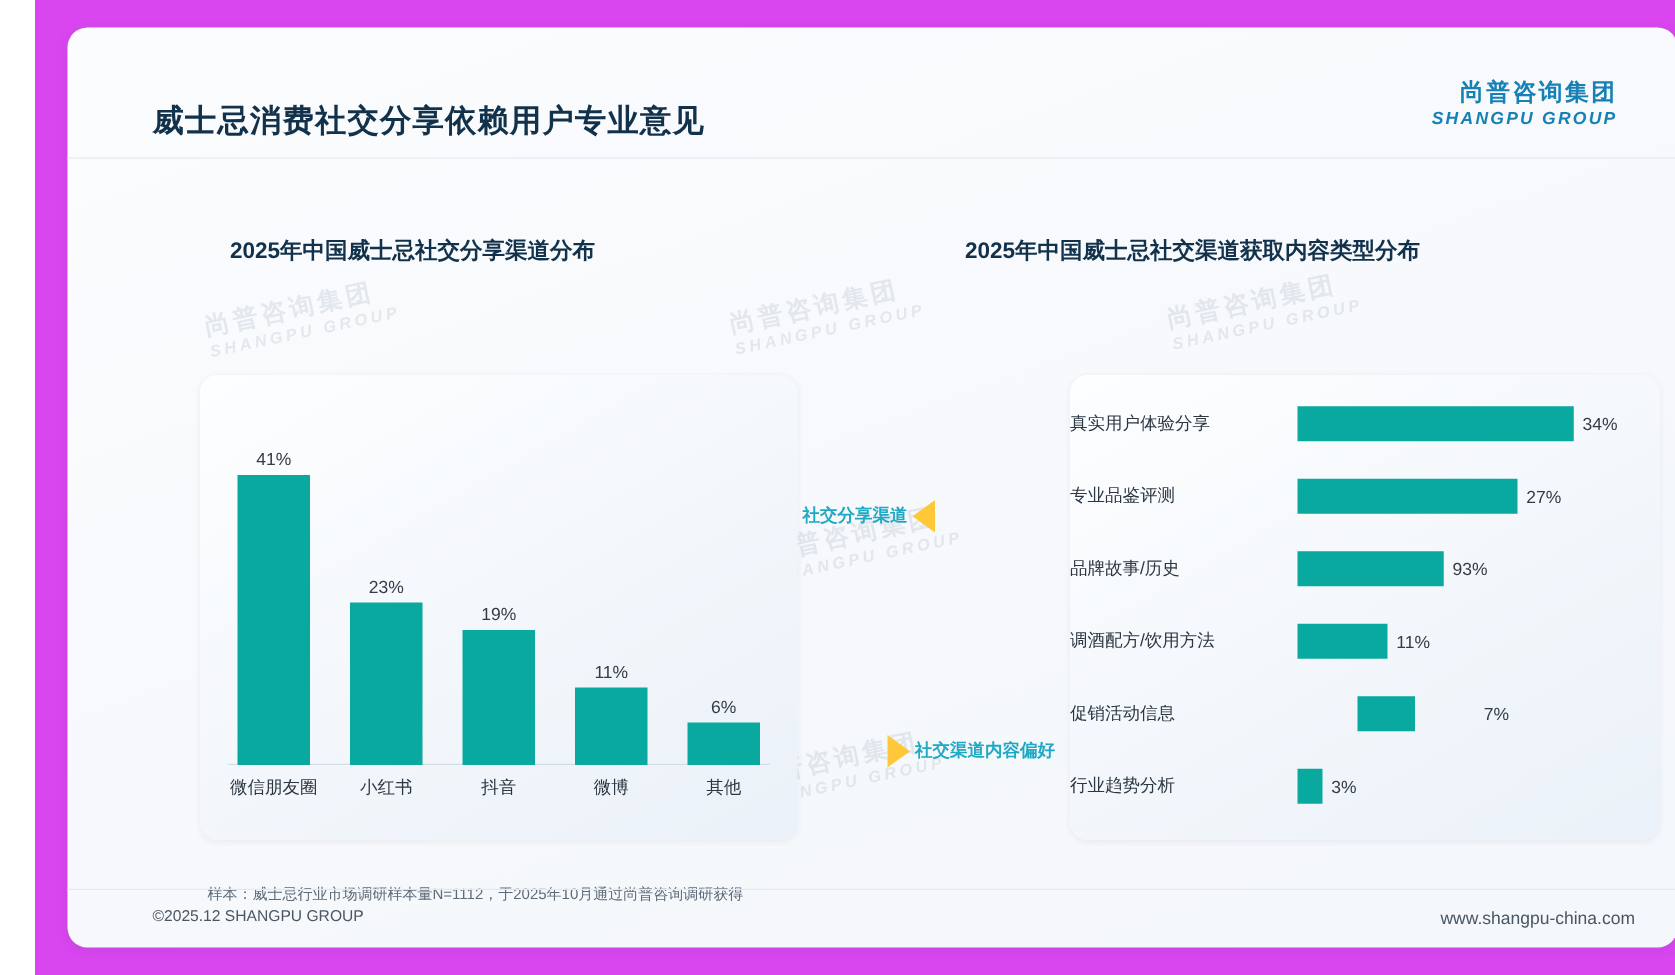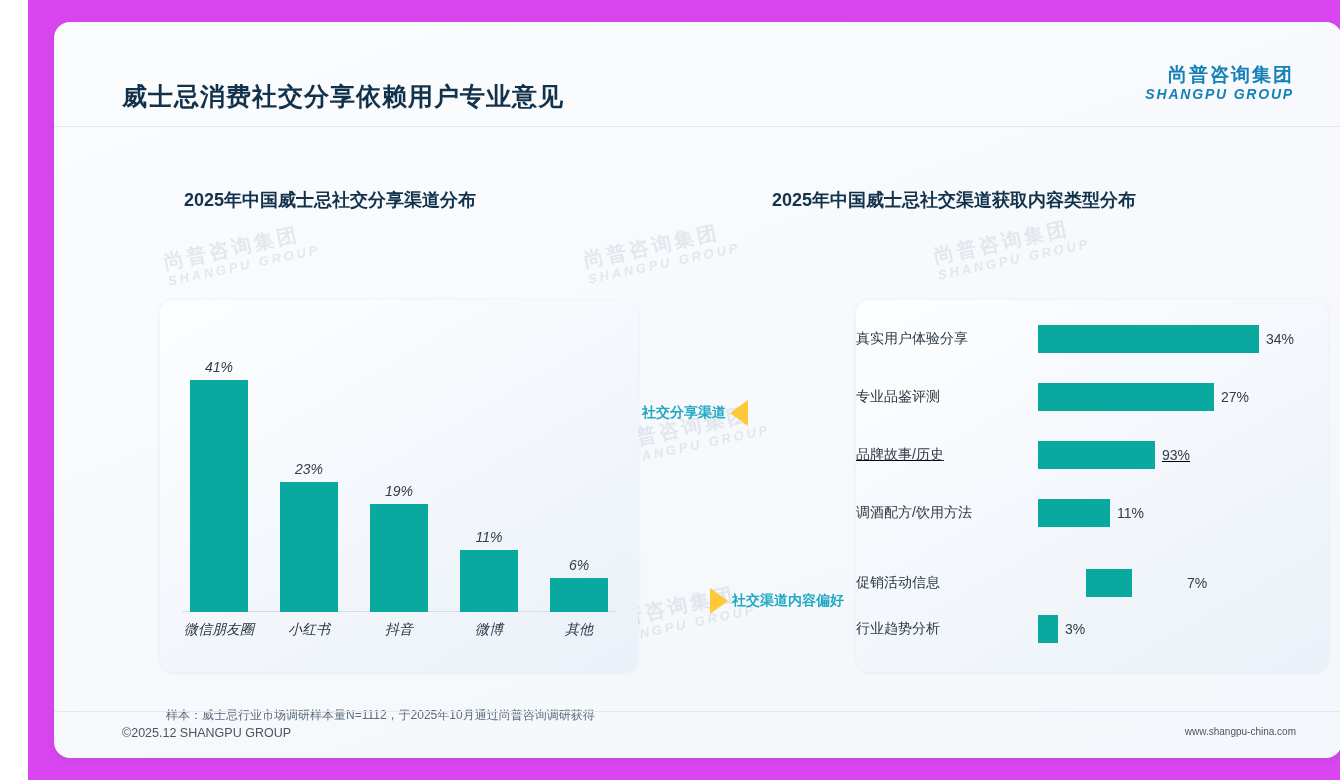--- a/index.html
+++ b/index.html
@@ -104,21 +104,20 @@
     left: 106px;
     top: 278px;
     width: 478px;
     height: 372px;
   }
   .vgroup {
     position: absolute;
     bottom: 60px;
     width: 66px;
     text-align: center;
-    font-style: italic;
   }
   .vbar {
     width: 58px;
     background: #0aa9a0;
     margin: 0 auto;
   }
   .vval {
     font-size: 14px;
     color: #333c46;
     margin-bottom: 5px;
@@ -228,23 +227,23 @@
   .copyright {
     position: absolute;
     left: 68px;
     top: 14px;
     font-size: 12.5px;
     color: #4a5662;
     white-space: nowrap;
   }
   .website {
     position: absolute;
-    right: 46px;
+    right: 34px;
     top: 14px;
-    font-size: 10px;
+    font-size: 14px;
     color: #4a5662;
     white-space: nowrap;
   }
 </style>
 </head>
 <body>
 
 <div id="slide">
   <div class="card">
 
@@ -338,31 +337,31 @@
       <div class="hrow" style="top:24px;">
         <div class="hlabel">真实用户体验分享</div>
         <div class="hbar" style="width:221px;"></div>
         <div class="hval">34%</div>
       </div>
       <div class="hrow" style="top:82px;">
         <div class="hlabel">专业品鉴评测</div>
         <div class="hbar" style="width:176px;"></div>
         <div class="hval">27%</div>
       </div>
-      <div class="hrow" style="top:140px;text-decoration:underline;">
+      <div class="hrow" style="top:140px;">
         <div class="hlabel">品牌故事/历史</div>
         <div class="hbar" style="width:117px;"></div>
         <div class="hval">93%</div>
       </div>
       <div class="hrow" style="top:198px;">
         <div class="hlabel">调酒配方/饮用方法</div>
         <div class="hbar" style="width:72px;"></div>
         <div class="hval">11%</div>
       </div>
-      <div class="hrow" style="top:268px;gap:48px;">
+      <div class="hrow" style="top:256px;gap:48px;">
         <div class="hlabel">促销活动信息</div>
         <div class="hbar" style="width:46px;"></div>
         <div class="hval">7%</div>
       </div>
       <div class="hrow" style="top:314px;">
         <div class="hlabel">行业趋势分析</div>
         <div class="hbar" style="width:20px;"></div>
         <div class="hval">3%</div>
       </div>
     </div>

